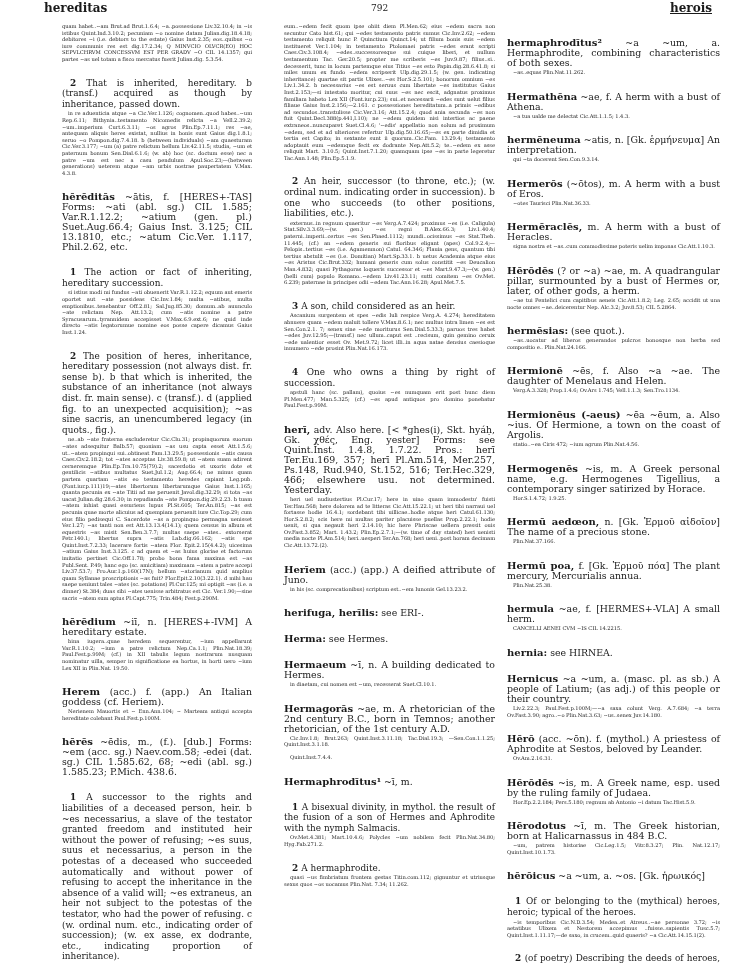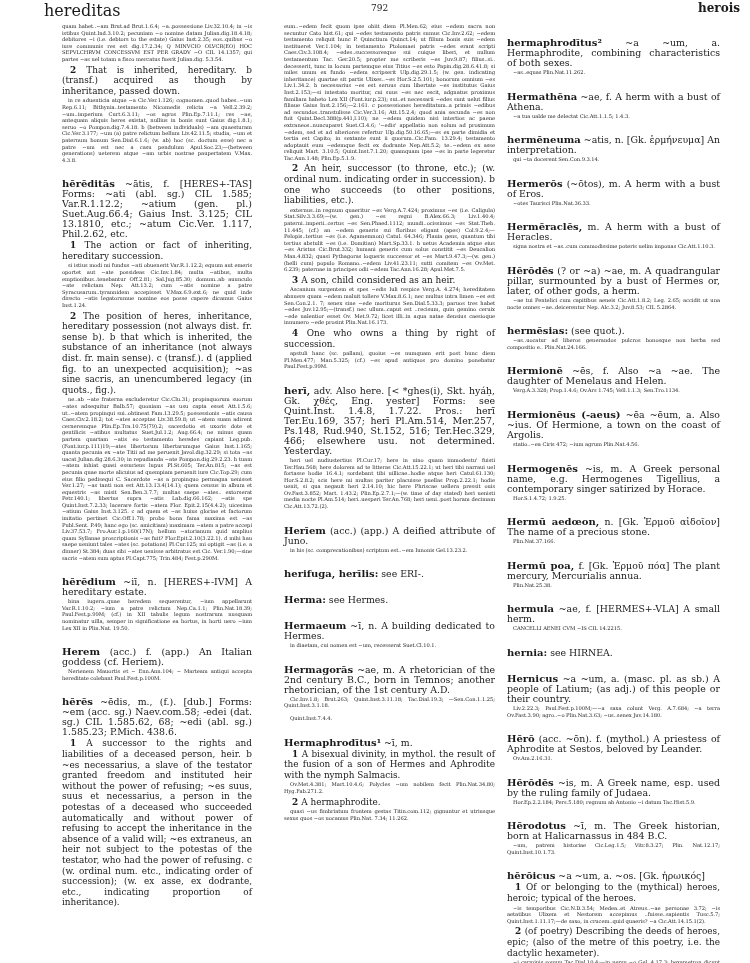--- a/index.html
+++ b/index.html
@@ -1,28 +1,28 @@
 <!DOCTYPE html>
 <html><head>
 <meta charset="utf-8">
 <style>
   html,body{margin:0;padding:0;background:#ffffff;}
   body{width:750px;height:963px;overflow:hidden;position:relative;color:#1a1a1a;font-family:"DejaVu Serif","Liberation Serif",serif;}
   .running-head{position:absolute;top:0;left:0;width:750px;height:20px;}
-  .rh-left{position:absolute;left:44px;top:1px;font-weight:normal;font-size:16px;}
+  .rh-left{position:absolute;left:44px;top:1px;font-weight:bold;font-size:12px;}
   .rh-center{position:absolute;left:262px;top:3px;font-size:9px;}
-  .rh-right2{position:absolute;left:698px;top:1px;font-weight:bold;font-size:12px;}
+  .rh-right2{position:absolute;left:670px;top:1px;font-weight:bold;font-size:12px;text-decoration:underline;}
   .col{position:absolute;top:22px;width:190px;}
   .col1{left:62px;}
   .col2{left:284px;width:211px;}
   .col3{left:507px;width:213px;}
   .entry{margin-bottom:6px;}
   .head{font-size:9.4px;line-height:10px;text-align:justify;margin-top:16px;}
   .hw{font-weight:bold;font-size:10px;}
-  .sense{font-size:8.9px;line-height:10.6px;text-align:justify;text-indent:8px;margin-top:1px;}
+  .sense{font-size:8.9px;line-height:10.6px;text-align:justify;text-indent:8px;margin-top:15px;}
   .quote{font-size:5.2px;line-height:6.6px;text-align:justify;text-indent:6px;color:#222;margin:1px 0 2px 0;letter-spacing:-0.05px;}
   .quote.noind{text-indent:0;}
   .num{font-weight:bold;}
 </style>
 </head>
 <body>
 
 <div class="running-head">
   <span class="rh-left">hereditas</span>
   <span class="rh-center" style="left:371px;">792</span>

